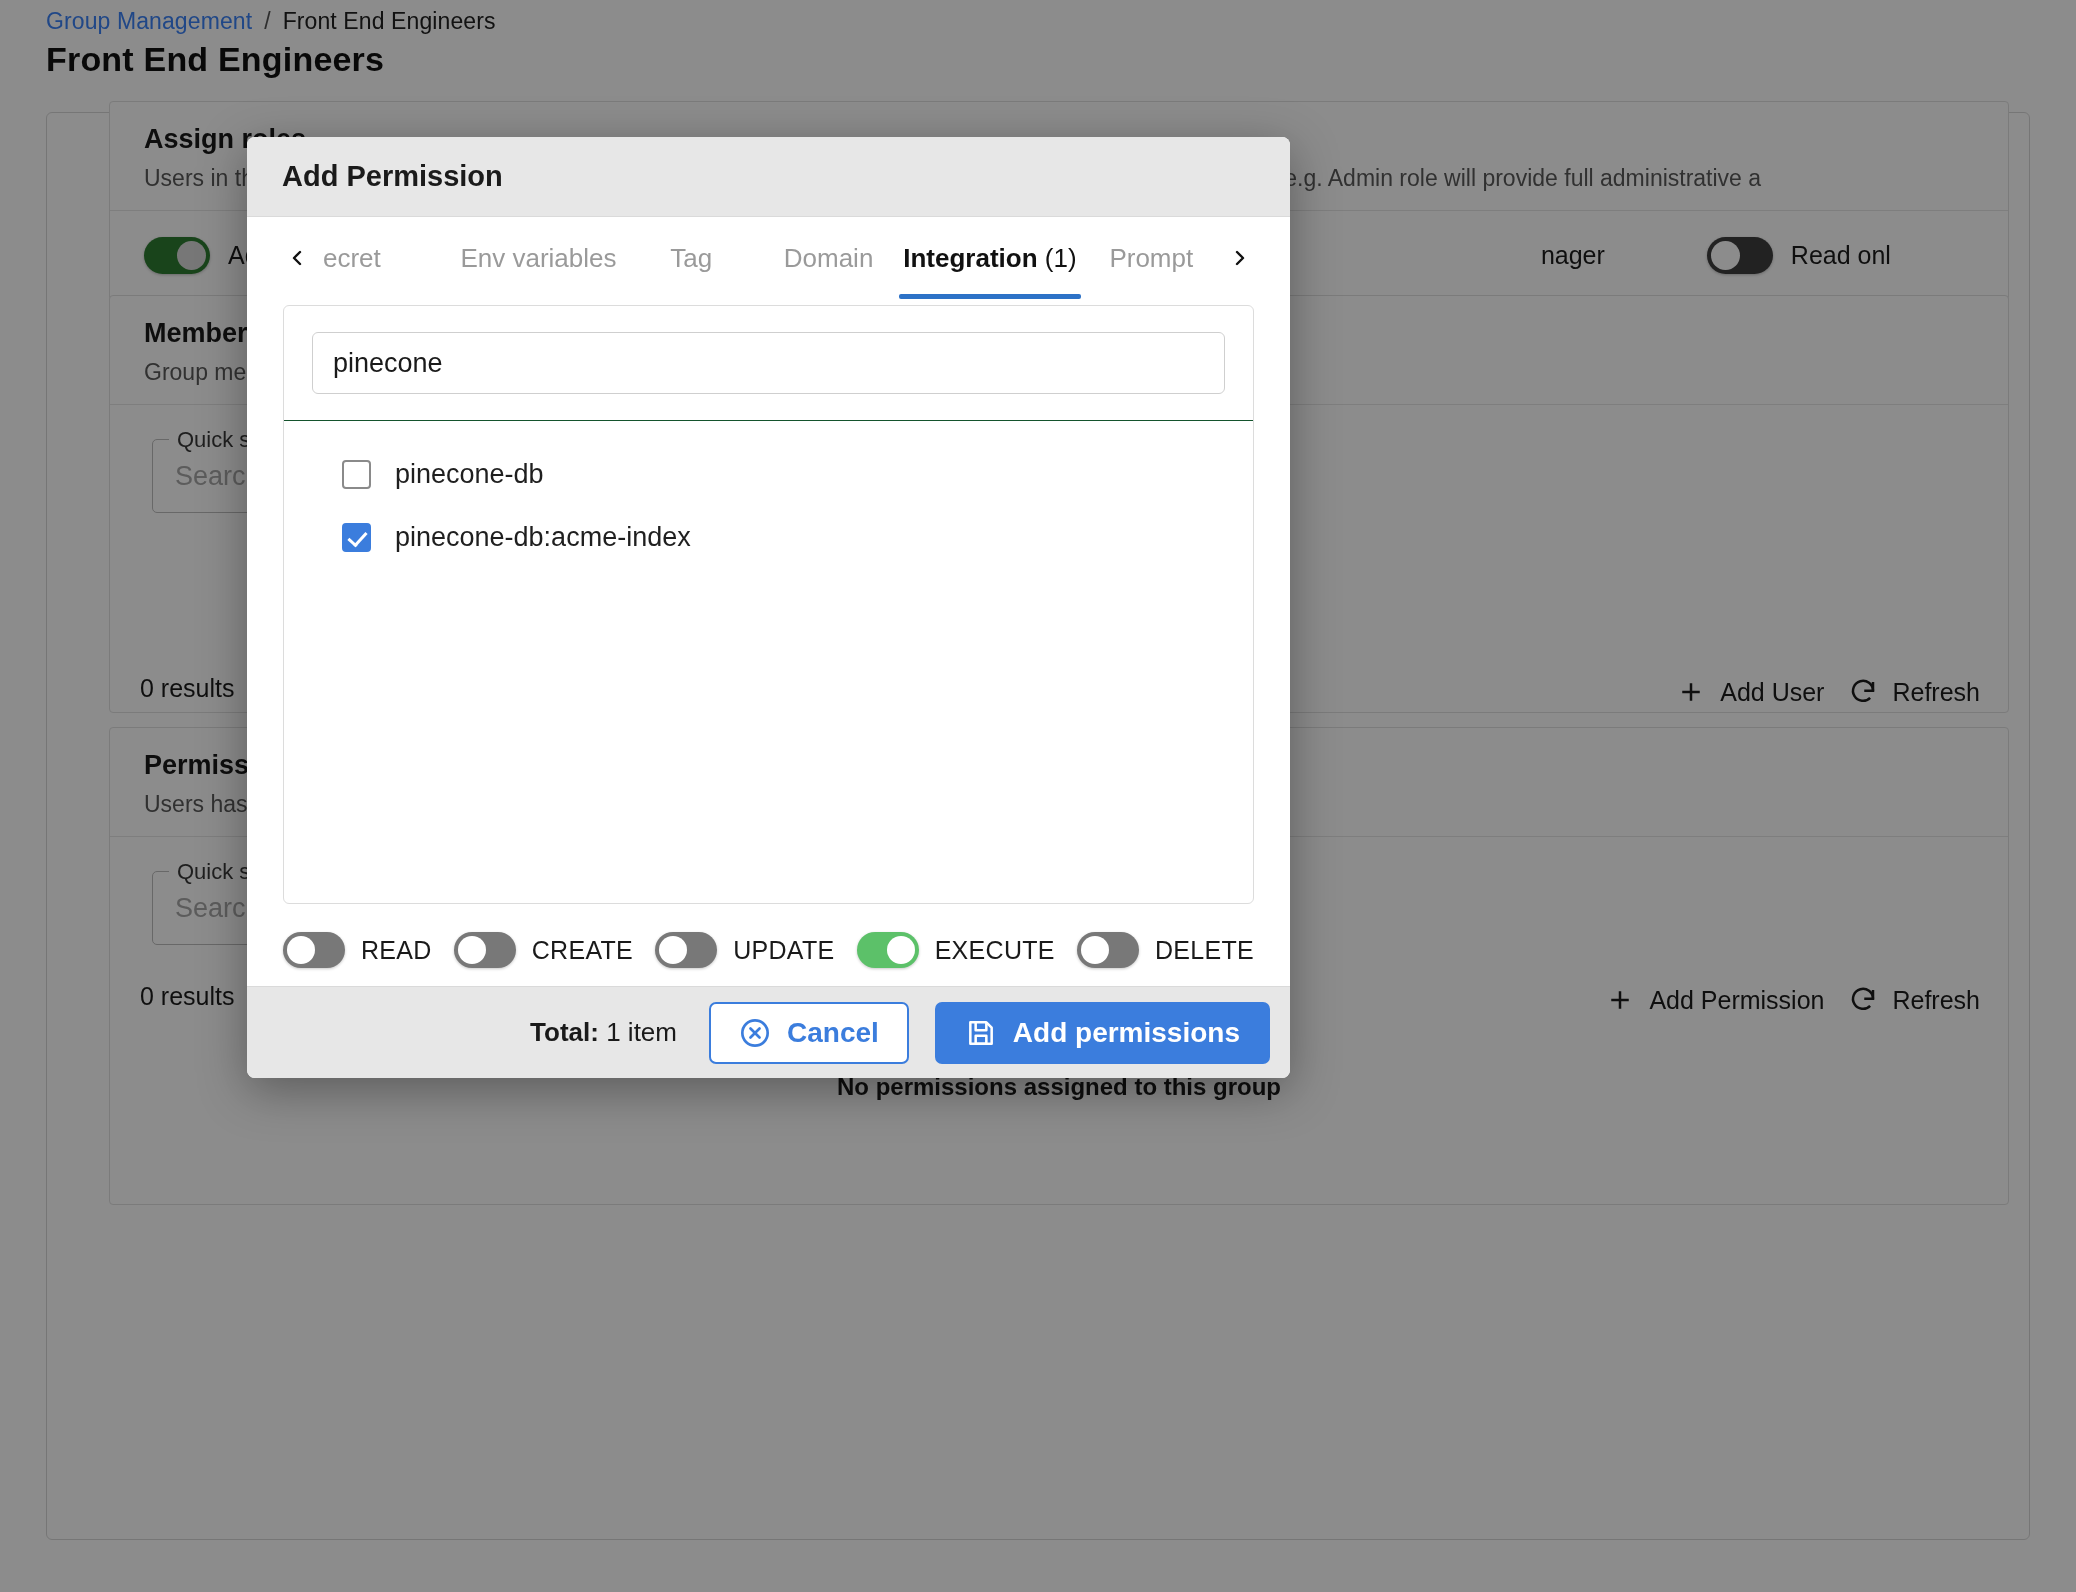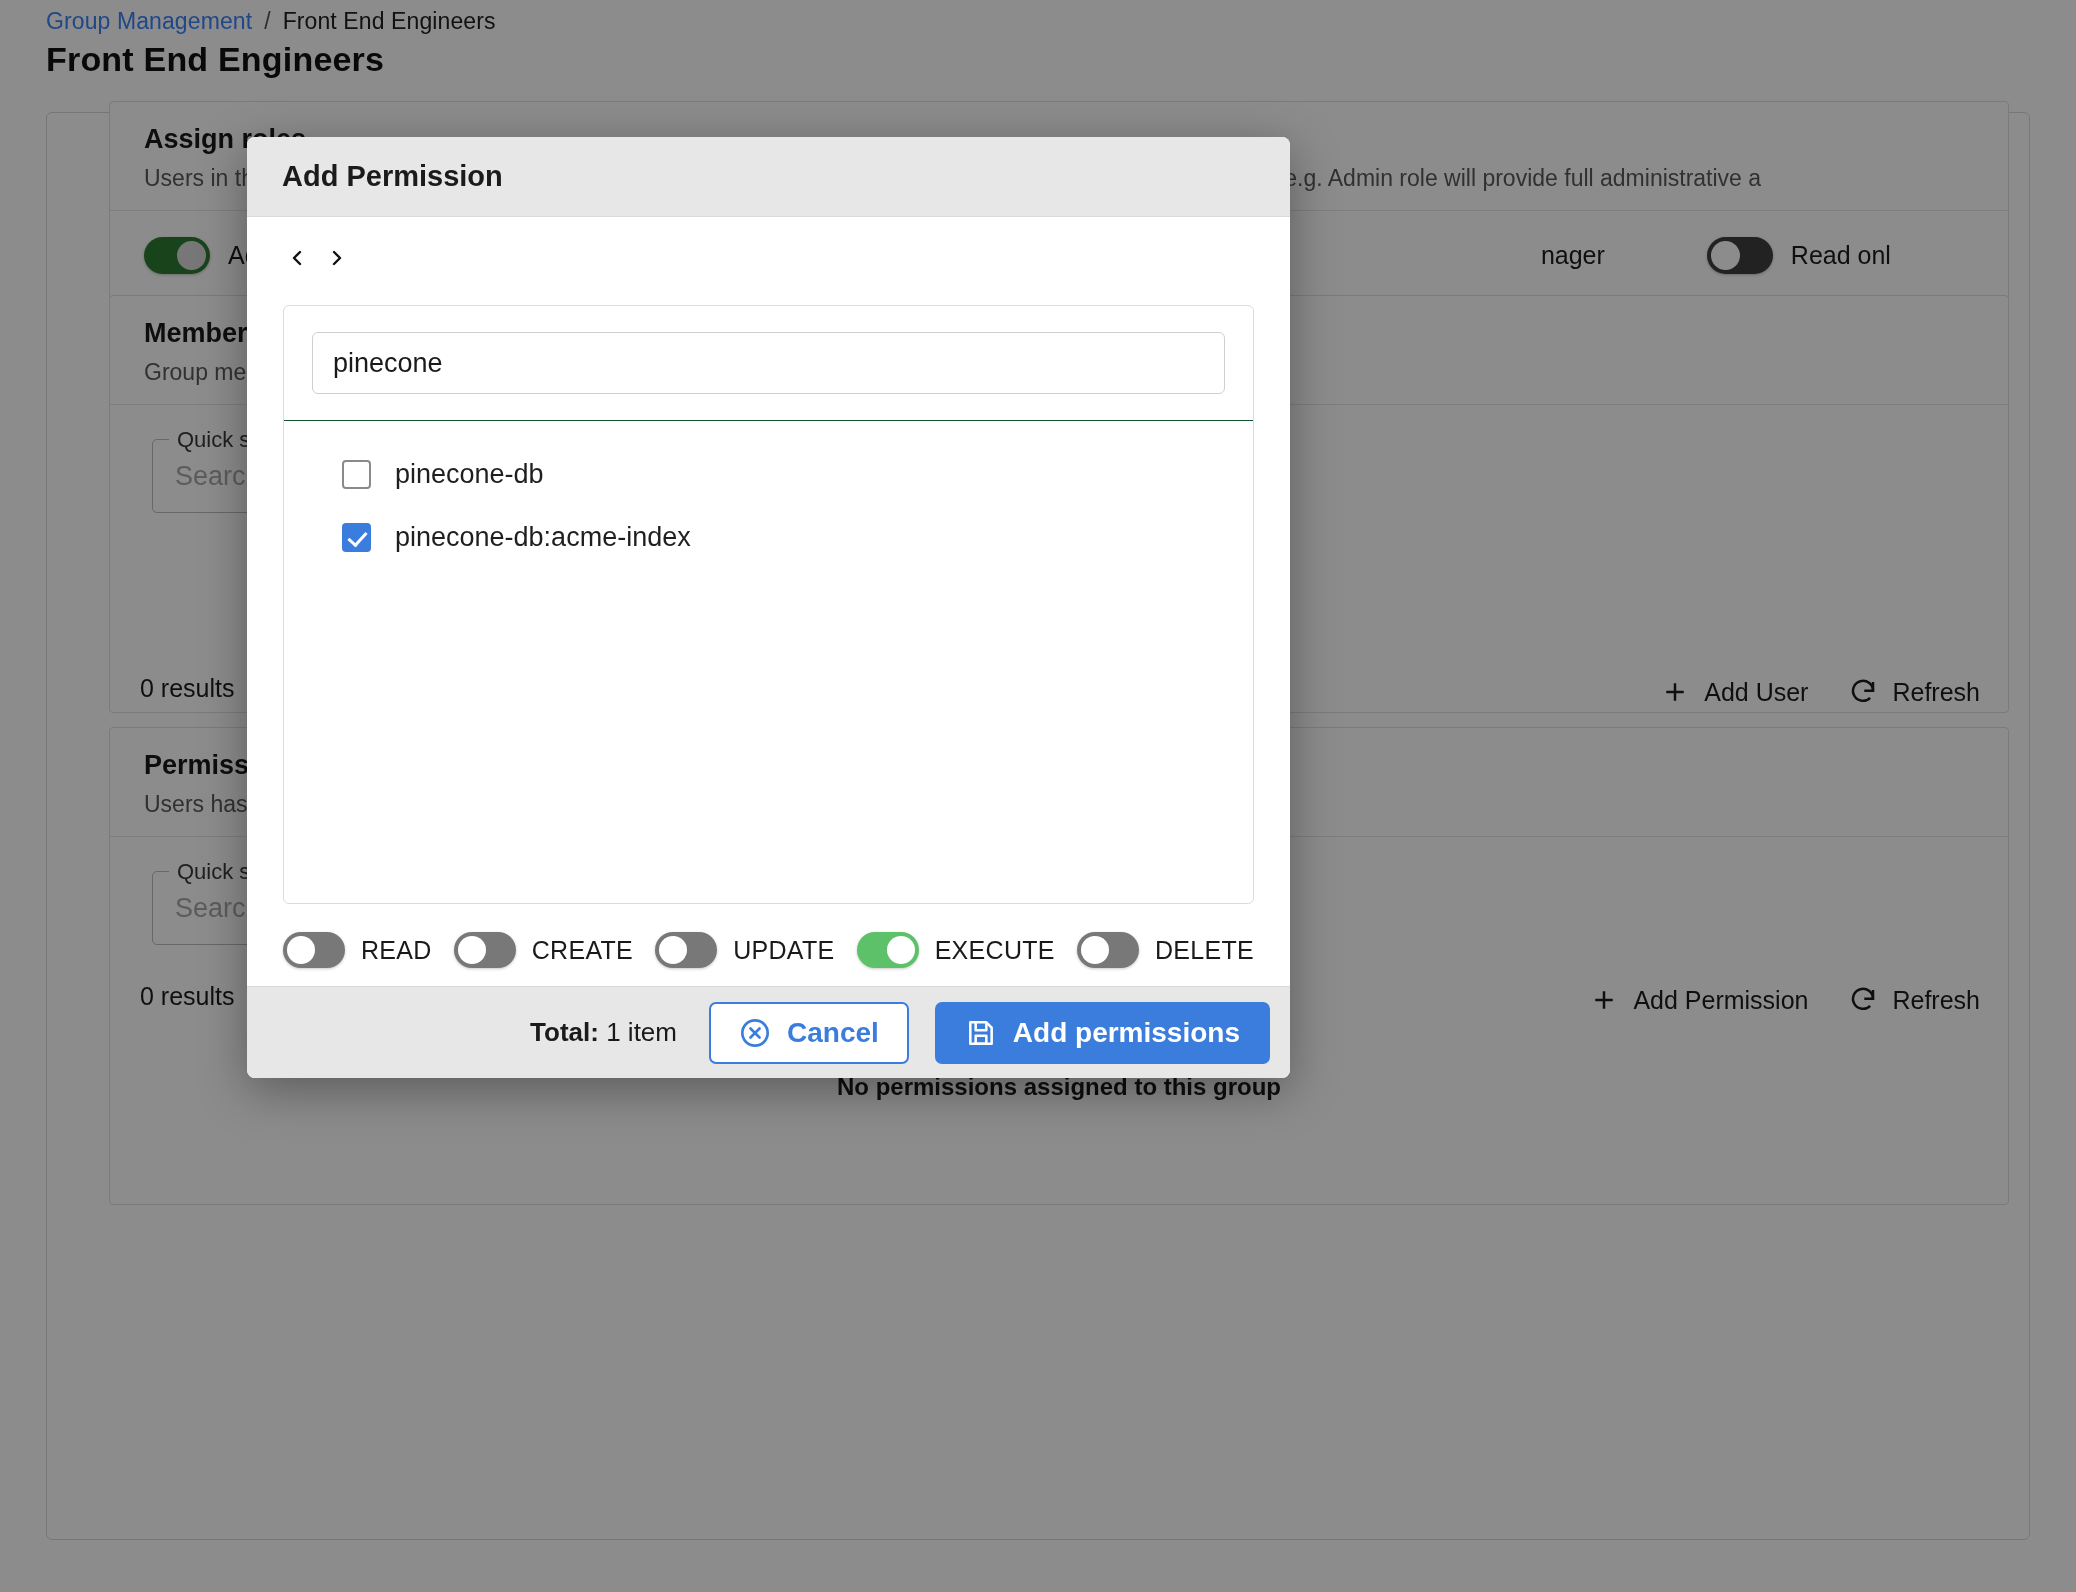--- a/index.html
+++ b/index.html
@@ -94,21 +94,21 @@
     font-size: 27px; color: #a8a8a8;
   }
 
   .results-line {
     position: absolute; left: 30px; bottom: 26px;
     font-size: 25px; color: #1d1d1d;
   }
 
   .actions-right {
     position: absolute; right: 28px; bottom: 22px;
-    display: flex; align-items: center; gap: 40px;
+    display: flex; align-items: center; gap: 24px;
     white-space: nowrap;
   }
   .act {
     display: flex; align-items: center; gap: 14px;
     font-size: 25px; color: #1d1d1d;
   }
   .act svg { display: block; }
 
   .empty-note {
     position: absolute; left: 0; right: 0; bottom: 18px;
@@ -389,20 +389,40 @@
     </div>
 
     <div class="modal-body">
 
       <div class="tabbar">
         <div class="tab-arrow">
           <svg width="24" height="28" viewBox="0 0 24 24" fill="none" stroke="#111" stroke-width="2.4" stroke-linecap="round" stroke-linejoin="round">
               <polyline points="15 18 9 12 15 6"></polyline>
             </svg>
         </div>
+        <div class="tab-scroll">
+          <div class="tab clipped">
+            <span>ecret</span>
+          </div>
+          <div class="tab">
+            <span>Env variables</span>
+          </div>
+          <div class="tab">
+            <span>Tag</span>
+          </div>
+          <div class="tab">
+            <span>Domain</span>
+          </div>
+          <div class="tab active">
+            <span>Integration</span>&nbsp;<span class="cnt">(1)</span>
+          </div>
+          <div class="tab">
+            <span>Prompt</span>
+          </div>
+        </div>
         <div class="tab-arrow">
           <svg width="24" height="28" viewBox="0 0 24 24" fill="none" stroke="#111" stroke-width="2.4" stroke-linecap="round" stroke-linejoin="round">
               <polyline points="9 18 15 12 9 6"></polyline>
             </svg>
         </div>
       </div>
 
       <div class="list-panel">
         <div class="search-wrap">
           <div class="search-box" placeholder="Search">pinecone</div>

